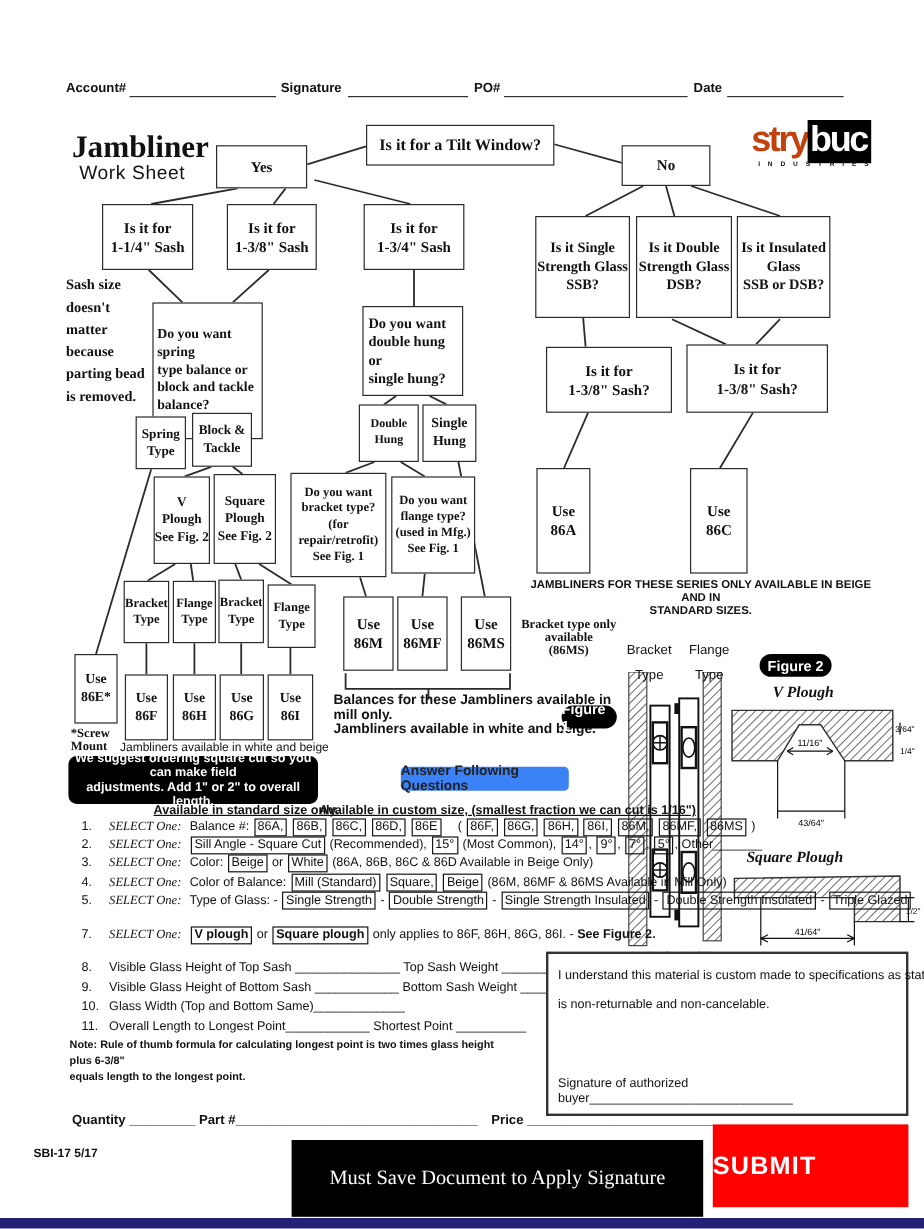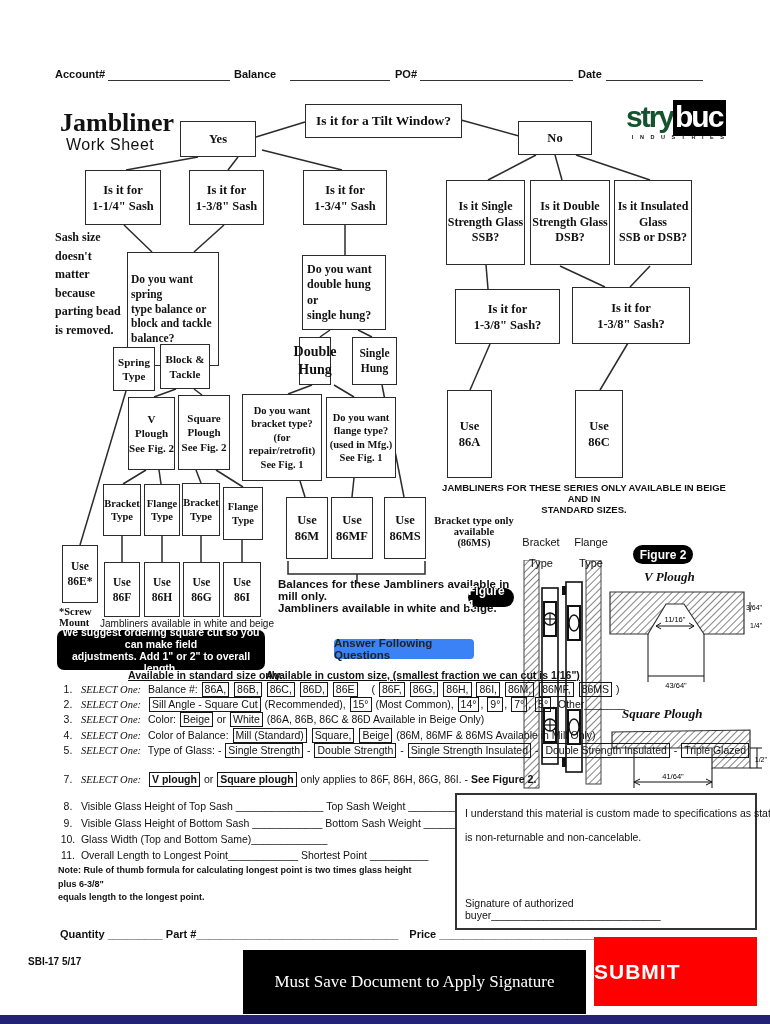--- a/index.html
+++ b/index.html
@@ -11,21 +11,21 @@
         display:flex;align-items:center;justify-content:center;text-align:center;
         font:700 12.5px "Liberation Serif",serif;line-height:1.28;white-space:pre-line;box-sizing:border-box;}
   .txt{white-space:pre-line;}
   .serifb{font-family:"Liberation Serif",serif;font-weight:700;}
   .hline{position:absolute;border-bottom:1.6px solid #333;z-index:2;}
   .hdr{position:absolute;font:700 11px "Liberation Sans",sans-serif;z-index:2;}
   .badge-black{position:absolute;z-index:3;background:#000;color:#fff;border-radius:10px;
         display:flex;align-items:center;justify-content:center;font:700 12px "Liberation Sans",sans-serif;}
   .badge-gray{position:absolute;z-index:3;border-radius:4px;
         display:flex;align-items:center;justify-content:center;font:700 11.5px "Liberation Sans",sans-serif;color:#222;}
-  .qrow{position:absolute;left:58px;font:10.5px "Liberation Sans",sans-serif;white-space:nowrap;z-index:2;color:#111;text-align:center;}
+  .qrow{position:absolute;left:68px;font:10.5px "Liberation Sans",sans-serif;white-space:nowrap;z-index:2;color:#111;}
   .qnum{display:inline-block;width:20px;font:10.5px "Liberation Sans",sans-serif;}
   .sel{font:italic 10.5px "Liberation Serif",serif;margin-right:4px;}
   .boxed{border:1.7px solid #161616;padding:0 2px;display:inline-block;line-height:1.2;margin:0 1px;}
   .bld{font-weight:700;}
   .unl{text-decoration:underline;}
   .figtitle{position:absolute;z-index:3;font:italic 700 13px "Liberation Serif",serif;}
   .smallnote{position:absolute;z-index:2;font:700 9.5px "Liberation Sans",sans-serif;text-align:center;white-space:pre-line;}
 </style>
 </head>
 <body>
@@ -70,33 +70,33 @@
       <line x1="650" y1="266" x2="630" y2="287"></line>
       <line x1="490" y1="344" x2="470" y2="390"></line>
       <line x1="628" y1="343" x2="600" y2="390"></line>
       <polyline points="288,561 288,574 425,574 425,561"></polyline>
       <line x1="357" y1="574" x2="357" y2="583"></line>
     </g>
   </svg>
 
   <span class="hdr" style="left:55px;top:68px">Account#</span>
   <div class="hline" style="left:108px;top:66px;width:122px;height:14px"></div>
-  <span class="hdr" style="left:234px;top:68px">Balance</span>
+  <span class="hdr" style="left:234px;top:68px">Signature</span>
   <div class="hline" style="left:290px;top:66px;width:100px;height:14px"></div>
   <span class="hdr" style="left:395px;top:68px">PO#</span>
   <div class="hline" style="left:420px;top:66px;width:153px;height:14px"></div>
   <span class="hdr" style="left:578px;top:68px">Date</span>
   <div class="hline" style="left:606px;top:66px;width:97px;height:14px"></div>
 
   <div class="abs serifb" style="left:60px;top:108px;font-size:26px;z-index:2">Jambliner</div>
   <div class="abs" style="left:66px;top:136px;font:16px 'Liberation Sans',sans-serif;letter-spacing:.5px;z-index:2">Work Sheet</div>
 
   <div class="abs" style="left:626px;top:100px;z-index:2">
     <div style="display:flex;align-items:stretch;">
-      <span style="font:900 30px 'Liberation Sans',sans-serif;letter-spacing:-2px;color:#14532d;">stry</span>
+      <span style="font:900 30px 'Liberation Sans',sans-serif;letter-spacing:-2px;color:#c2410c;">stry</span>
       <span style="font:900 30px 'Liberation Sans',sans-serif;letter-spacing:-2px;color:#fff;background:#000;padding:0 4px 2px 2px;">buc</span>
     </div>
     <div style="font:700 5.5px 'Liberation Sans',sans-serif;letter-spacing:2.5px;text-align:right;margin-top:-2px;">I N D U S T R I E S</div>
   </div>
 
   <div class="fbox" style="left:305px;top:104px;width:157px;height:34px;font-size:13.5px">Is it for a Tilt Window?</div>
   <div class="fbox" style="left:180px;top:121px;width:76px;height:36px">Yes</div>
   <div class="fbox" style="left:518px;top:121px;width:74px;height:34px">No</div>
 
   <div class="fbox" style="left:85px;top:170px;width:76px;height:55px">Is it for
@@ -130,21 +130,21 @@
 single hung?</div>
   <div class="fbox" style="left:455px;top:289px;width:105px;height:55px">Is it for
 1-3/8" Sash?</div>
   <div class="fbox" style="left:572px;top:287px;width:118px;height:57px">Is it for
 1-3/8" Sash?</div>
 
   <div class="fbox" style="left:113px;top:347px;width:42px;height:44px;font-size:11px">Spring
 Type</div>
   <div class="fbox" style="left:160px;top:344px;width:50px;height:45px;font-size:11px">Block &amp;
 Tackle</div>
-  <div class="fbox" style="left:299px;top:337px;width:32px;height:48px;font-size:14px">Double
+  <div class="fbox" style="left:299px;top:337px;width:50px;height:48px;font-size:10px">Double
 Hung</div>
   <div class="fbox" style="left:352px;top:337px;width:45px;height:48px;font-size:11.5px">Single
 Hung</div>
 
   <div class="fbox" style="left:128px;top:397px;width:47px;height:73px;font-size:11px">V
 Plough
 See Fig. 2</div>
   <div class="fbox" style="left:178px;top:395px;width:52px;height:75px;font-size:11px">Square
 Plough
 See Fig. 2</div>

